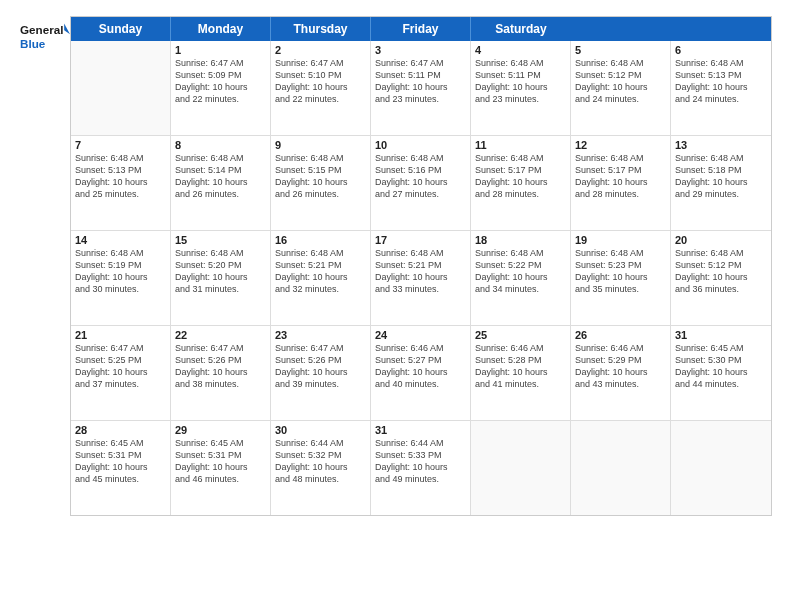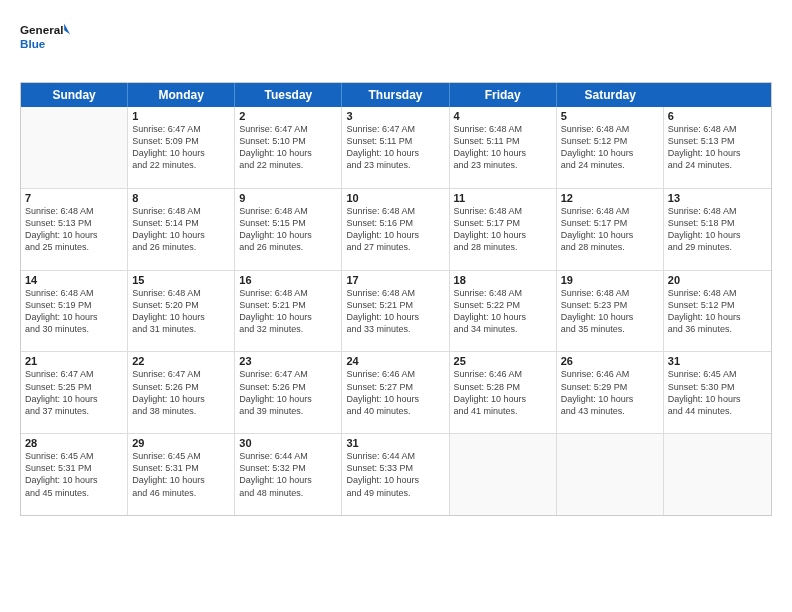--- a/index.html
+++ b/index.html
@@ -8,21 +8,21 @@
       height: 612px;
       font-family: Arial, sans-serif;
       background: #fff;
       overflow: hidden;
     }
     .page {
       width: 792px;
       height: 528px;
       padding: 16px 20px 12px 20px;
       display: flex;
-      flex-direction: column;
+      flex-direction: row;
     }
     .header {
       display: flex;
       align-items: flex-start;
       justify-content: space-between;
       margin-bottom: 10px;
     }
     .logo {
       display: flex;
       align-items: center;
@@ -40,21 +40,20 @@
     .location {
       font-size: 14px;
       color: #555;
       margin-top: 2px;
     }
     .calendar {
       flex: 1;
       display: flex;
       flex-direction: column;
       border: 1px solid #ccc;
-      margin-top: 16px;
     }
     .cal-header {
       display: grid;
       grid-template-columns: repeat(7, 1fr);
       background: #1565c0;
     }
     .cal-header-cell {
       color: #fff;
       font-size: 12px;
       font-weight: bold;
@@ -112,21 +111,20 @@
     <div class="title-block">
       <div class="month-title"></div>
       <div class="location"></div>
     </div>
   </div>
 
   <div class="calendar">
     <div class="cal-header">
     <div class="cal-header-cell">Sunday</div>
         <div class="cal-header-cell">Monday</div>
-        <div class="cal-header-cell">Tuesday</div>
         <div class="cal-header-cell">Thursday</div>
         <div class="cal-header-cell">Friday</div>
         <div class="cal-header-cell">Saturday</div>
       </div>
     <div class="cal-body">
     <div class="cal-row">
           <div class="cal-cell empty"></div>
           <div class="cal-cell">
             <div class="day-num">1</div>
             <div class="cell-line">Sunrise: 6:47 AM</div>

